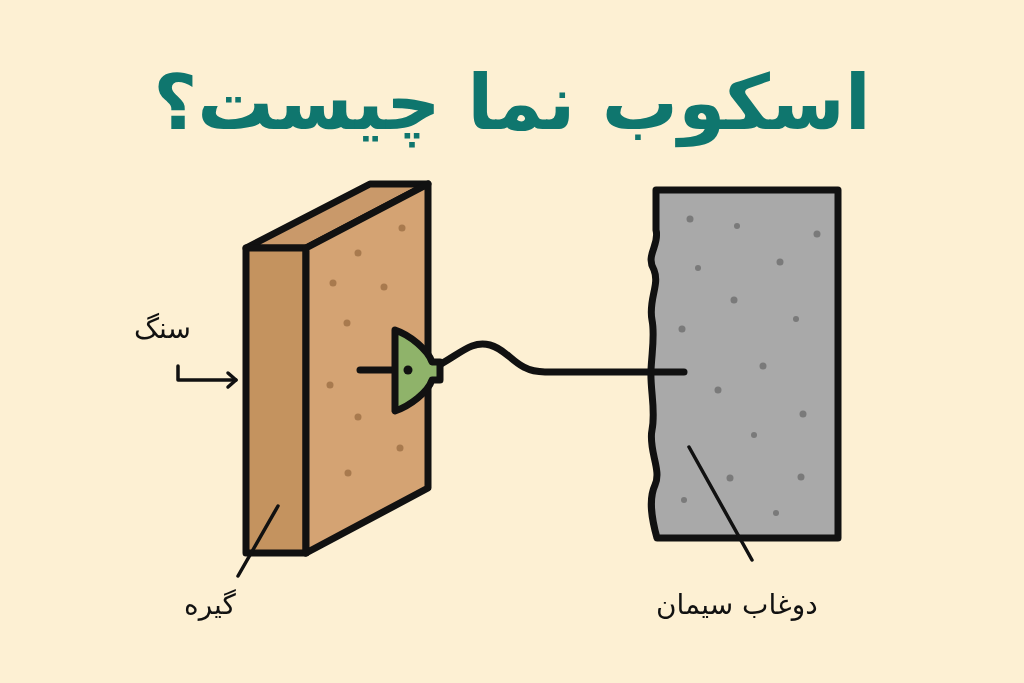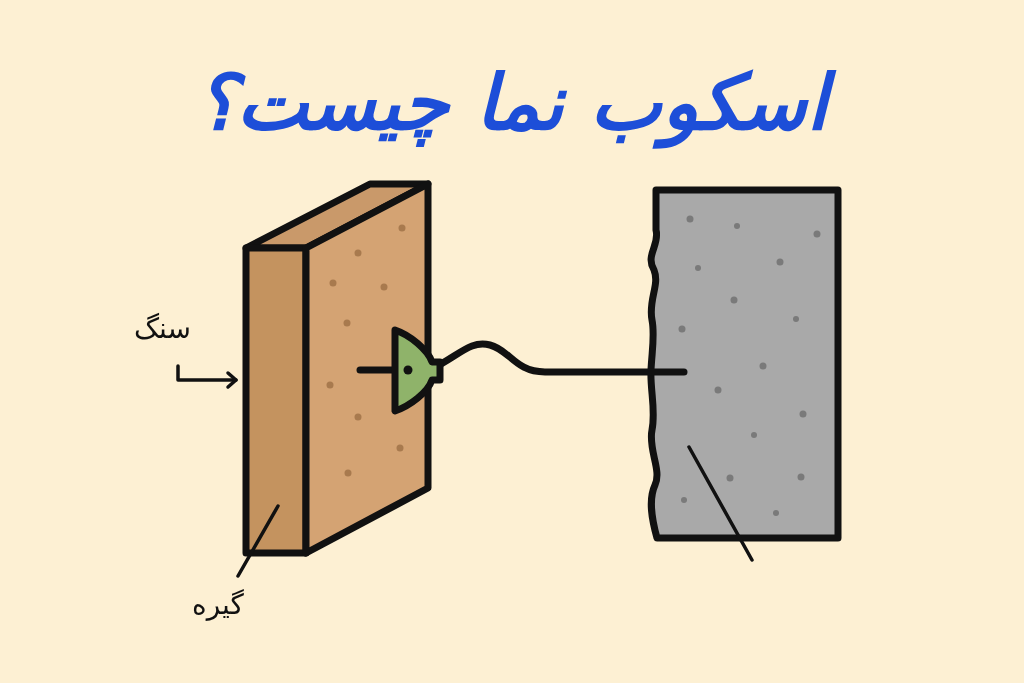--- a/index.html
+++ b/index.html
@@ -19,35 +19,34 @@
     .title {
       position: absolute;
       left: 0;
       top: 48px;
       width: 1024px;
       text-align: center;
       font-family: "DejaVu Sans", sans-serif;
       font-weight: bold;
       font-size: 76px;
       line-height: 110px;
-      color: #1d4ed8;
+      color: #0f766e;
       direction: rtl;
-      font-style: italic;
     }
     .label {
       position: absolute;
       font-family: "DejaVu Sans", sans-serif;
       font-size: 28px;
       color: #111111;
       direction: rtl;
       white-space: nowrap;
       text-align: right;
     }
     .label-stone { left: 134px; top: 312px; }
-    .label-clamp { left: 192px; top: 588px; }
+    .label-clamp { left: 184px; top: 588px; }
     .label-mortar { left: 656px; top: 588px; }
     svg.diagram {
       position: absolute;
       left: 0;
       top: 0;
     }
   </style>
 </head>
 <body>
 
@@ -120,14 +119,15 @@
       <path d="M228,373 L236,380 L228,387" fill="none" stroke="#111" stroke-width="3.5" stroke-linecap="round" stroke-linejoin="round"></path>
     </g>
 
     <line x1="278" y1="506" x2="238" y2="576" stroke="#111" stroke-width="3.5" stroke-linecap="round"></line>
 
     <line x1="689" y1="447" x2="752" y2="560" stroke="#111" stroke-width="3.5" stroke-linecap="round"></line>
   </svg>
 
   <div class="label label-stone">سنگ</div>
   <div class="label label-clamp">گیره</div>
+  <div class="label label-mortar">دوغاب سیمان</div>
 
 </div>
 
 </body></html>

